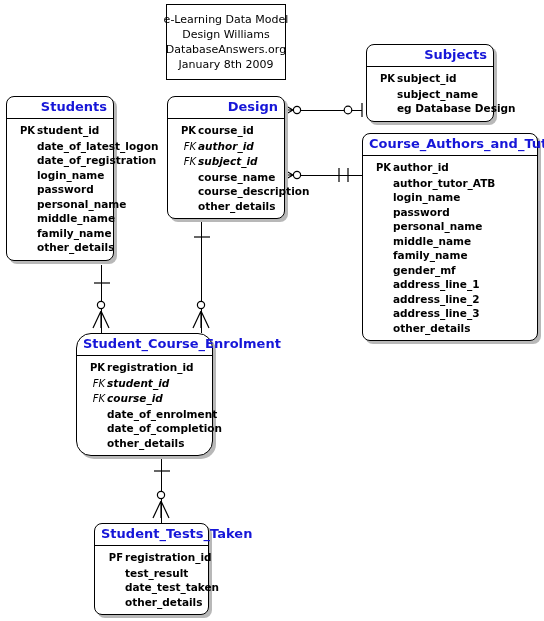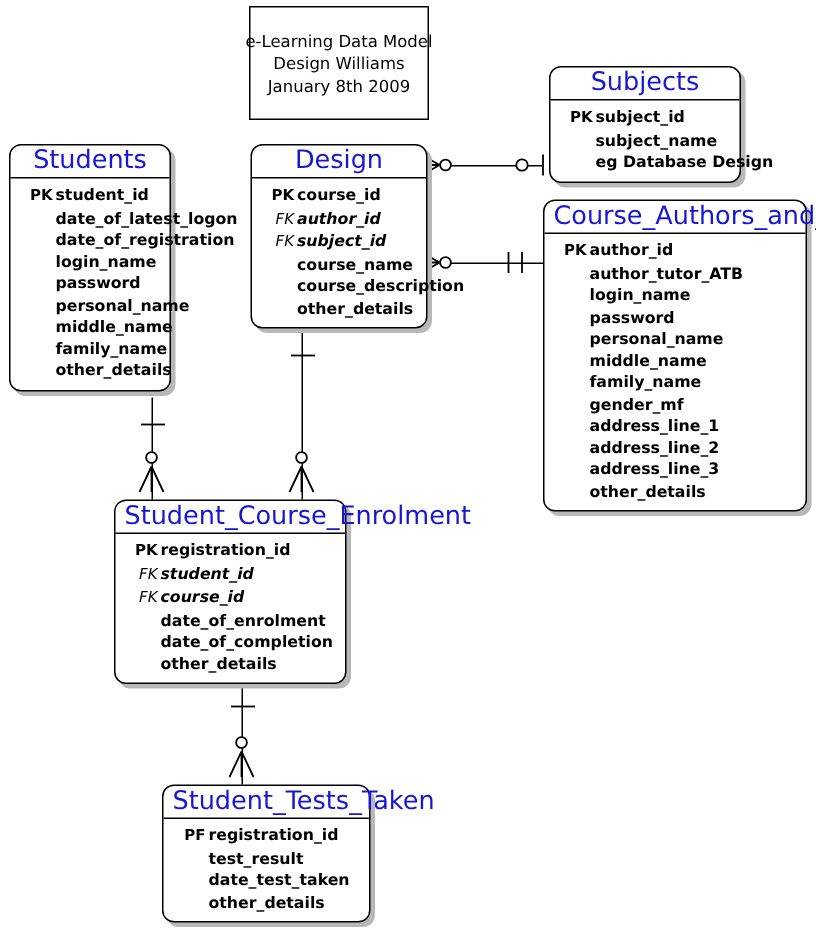--- a/index.html
+++ b/index.html
@@ -19,21 +19,21 @@
   .note-line{font-size:11px;color:#000;line-height:15px;white-space:nowrap;}
 
   
   .entity{
     position:absolute;box-sizing:border-box;
     background:#ffffff;border:1px solid #000;border-radius:8px;
     box-shadow:3px 3px 0 0 #b8b8b8;
     z-index:5;
   }
   .entity-title{
-    text-align:center;font-weight:normal;font-size:17px;color:#1616d8;
+    text-align:right;font-weight:bold;font-size:13px;color:#1616d8;
     padding:3px 6px 4px 6px;border-bottom:1px solid #000;white-space:nowrap;
     line-height:14px;
   }
   .entity-body{padding:4px 2px 5px 2px;}
   .attr{
     display:flex;align-items:baseline;font-size:10.5px;color:#000;
     line-height:14.5px;white-space:nowrap;
   }
   .attr .key{
     width:26px;flex:0 0 26px;text-align:right;padding-left:5px;
@@ -49,20 +49,21 @@
   svg.sym circle{stroke:#000;stroke-width:1.2;fill:#ffffff;}
 </style>
 </head>
 <body>
 
 <div id="canvas">
 
   <div class="note-box" style="left:166px;top:4px;width:120px;height:76px;">
     <div class="note-line">e-Learning Data Model</div>
     <div class="note-line">Design Williams</div>
+    <div class="note-line">DatabaseAnswers.org</div>
     <div class="note-line">January 8th 2009</div>
   </div>
 
   <div class="line-h" style="left:296px;top:110px;width:66px;"></div>
   <svg class="sym" style="left:278px;top:100px;width:26px;height:22px;">
     <path d="M1,2 L15,10 M1,18 L15,10 M1,10 L15,10"></path>
     <circle cx="19" cy="10" r="3.6"></circle>
   </svg>
   <svg class="sym" style="left:340px;top:100px;width:26px;height:22px;">
     <circle cx="8" cy="10" r="3.8"></circle>
@@ -244,21 +245,21 @@
         <span class="key"></span>
         <span class="nm">address_line_3</span>
       </div>
       <div class="attr">
         <span class="key"></span>
         <span class="nm">other_details</span>
       </div>
     </div>
   </div>
 
-  <div class="entity" style="left:76px;top:333px;width:155px;">
+  <div class="entity" style="left:76px;top:333px;width:137px;border-radius:15px;">
     <div class="entity-title">Student_Course_Enrolment</div>
     <div class="entity-body">
       <div class="attr pk">
         <span class="key">PK</span>
         <span class="nm">registration_id</span>
       </div>
       <div class="attr fk">
         <span class="key">FK</span>
         <span class="nm">student_id</span>
       </div>
@@ -274,21 +275,21 @@
         <span class="key"></span>
         <span class="nm">date_of_completion</span>
       </div>
       <div class="attr">
         <span class="key"></span>
         <span class="nm">other_details</span>
       </div>
     </div>
   </div>
 
-  <div class="entity" style="left:108px;top:523px;width:139px;">
+  <div class="entity" style="left:94px;top:523px;width:115px;">
     <div class="entity-title">Student_Tests_Taken</div>
     <div class="entity-body">
       <div class="attr pk">
         <span class="key">PF</span>
         <span class="nm">registration_id</span>
       </div>
       <div class="attr">
         <span class="key"></span>
         <span class="nm">test_result</span>
       </div>

